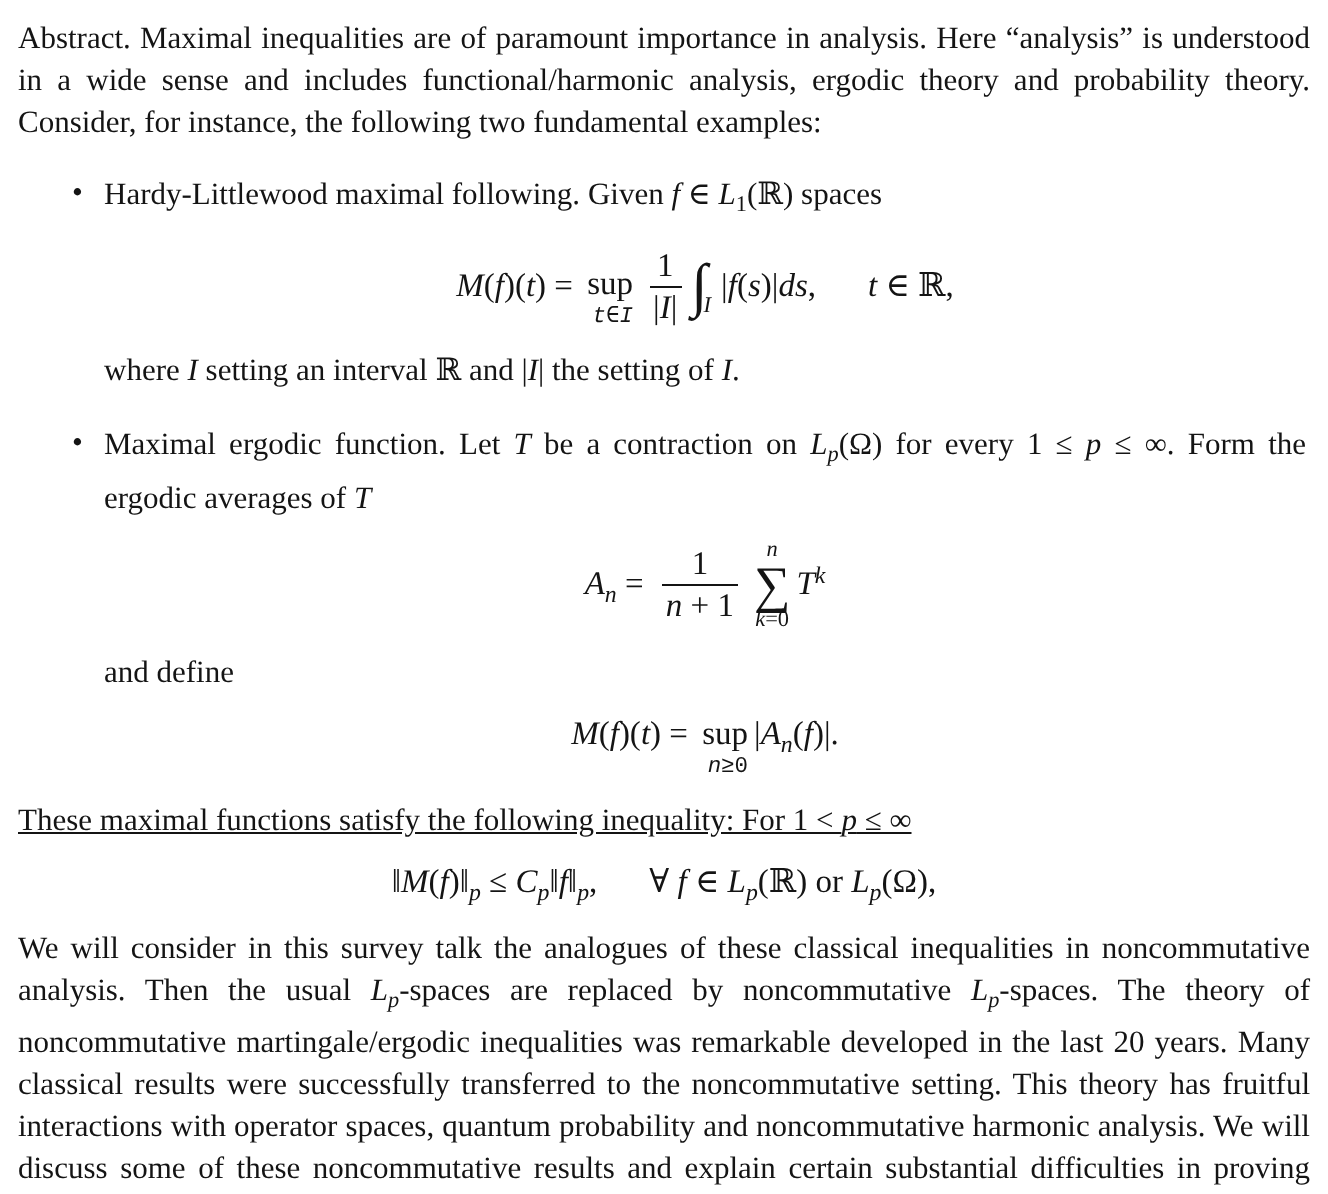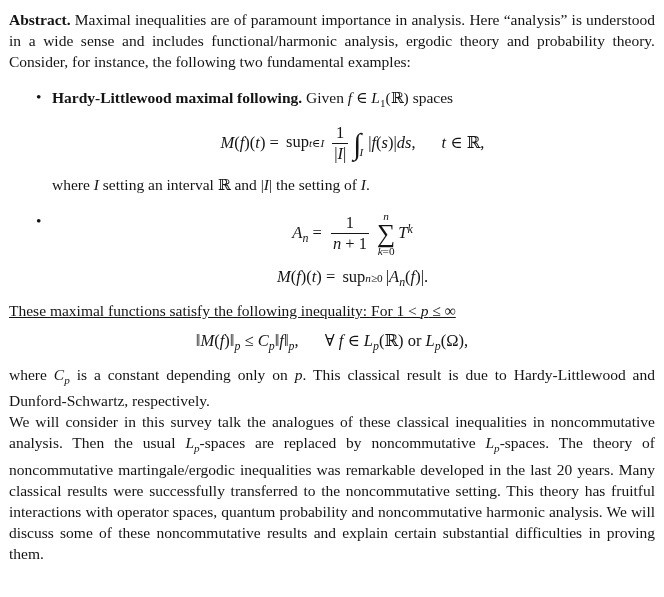--- a/index.html
+++ b/index.html
@@ -13,21 +13,21 @@
     line-height: 21px;
     overflow: hidden;
   }
   .doc { padding: 9px 9px 0 9px; }
   p.just {
     margin: 0;
     text-align: justify;
   }
   
   .it { font-style: italic; }
-  .bd { font-weight: bold; }
+  .bd { font-weight: normal; }
   .sb { font-size: 0.72em; vertical-align: -0.32em; }
   .sp { font-size: 0.72em; vertical-align: 0.45em; }
 
   
   .bullets { margin-top: 15px; padding-left: 43px; padding-right: 2px; }
   .bullet { position: relative; margin-top: 0; }
   .bullet + .bullet { margin-top: 16px; }
   .bullet .marker { position: absolute; left: -16px; top: -1px; }
 
   
@@ -35,26 +35,26 @@
     text-align: center;
     margin: 10px 0;
     font-size: 16.5px;
     line-height: 1.25;
     white-space: nowrap;
   }
   .quad { display: inline-block; width: 26px; }
 
   .limop {
     display: inline-flex;
-    flex-direction: row;
-    align-items: center;
+    flex-direction: column;
+    align-items: flex-end;
     line-height: 1;
     margin: 0 3px;
   }
-  .limop .under { font-size: 0.68em; margin-top: 3px; }
+  .limop .under { font-size: 0.68em; margin-top: 3px; font-family: Liberation Mono, monospace; }
 
   .frac {
     display: inline-flex;
     flex-direction: column;
     align-items: center;
     vertical-align: middle;
     line-height: 1.15;
     margin: 0 5px;
   }
   .frac .den { border-top: 1px solid #141414; padding: 1px 2px 0 2px; }
@@ -98,46 +98,47 @@
             <span class="num">1</span>
             <span class="den"><span>|</span><span class="it">I</span><span>|</span></span>
           </span><span class="int">∫</span><span class="intsub"><span class="it">I</span></span><span><span>|</span><span class="it">f</span><span>(</span><span class="it">s</span><span>)|</span><span class="it">ds</span><span>,</span></span><span class="quad"></span><span><span class="it">t</span><span> ∈ ℝ,</span></span>
       </div>
 
       <p class="just"><span>where </span><span class="it">I</span><span> setting an interval ℝ and |</span><span class="it">I</span><span>| the setting of </span><span class="it">I</span><span>.</span></p>
     </div>
 
     <div class="bullet">
       <span class="marker">•</span>
+      <p class="just"><span class="bd">Maximal ergodic function.</span><span> Let </span><span class="it">T</span><span> be a contraction on </span><span class="it">L</span><span class="it sb">p</span><span>(Ω) for every 1 ≤ </span><span class="it">p</span><span> ≤ ∞. Form the ergodic averages of </span><span class="it">T</span></p>
 
       <div class="formula">
         <span><span class="it">A</span><span class="it sb">n</span><span> = </span></span><span class="frac">
             <span class="num">1</span>
             <span class="den"><span class="it">n</span><span> + 1</span></span>
           </span><span class="bigop">
             <span class="over"><span class="it">n</span></span>
             <span class="main">∑</span>
             <span class="under"><span class="it">k</span><span>=0</span></span>
           </span><span><span class="it">T</span><span class="it sp">k</span></span>
       </div>
 
+      <p class="just"><span>and define</span></p>
 
       <div class="formula">
         <span><span class="it">M</span><span>(</span><span class="it">f</span><span>)(</span><span class="it">t</span><span>) = </span></span><span class="limop">
             <span class="main">sup</span>
             <span class="under"><span class="it">n</span><span>≥0</span></span>
           </span><span><span>|</span><span class="it">A</span><span class="it sb">n</span><span>(</span><span class="it">f</span><span>)|.</span></span>
       </div>
     </div>
 
   </div>
 
   <p class="just gap-lg"><span>These maximal functions satisfy the following inequality: For 1 &lt; </span><span class="it">p</span><span> ≤ ∞</span></p>
 
   <div class="formula">
     <span><span>‖</span><span class="it">M</span><span>(</span><span class="it">f</span><span>)</span><span>‖</span><span class="it sb">p</span><span> ≤ </span><span class="it">C</span><span class="it sb">p</span><span>‖</span><span class="it">f</span><span>‖</span><span class="it sb">p</span><span>,</span></span><span class="quad"></span><span><span>∀ </span><span class="it">f</span><span> ∈ </span><span class="it">L</span><span class="it sb">p</span><span>(ℝ) or </span><span class="it">L</span><span class="it sb">p</span><span>(Ω),</span></span>
   </div>
 
-  <p class="just"><span>where </span><span class="it">C</span><span class="it sb">p</span><span> is a constant depending only on </span><span class="it">p</span><span>. This classical result is due to Hardy-Littlewood and Dunford-Schwartz, respectively.</span></p>
 
   <p class="just gap-para"><span>We will consider in this survey talk the analogues of these classical inequalities in noncommutative analysis. Then the usual </span><span class="it">L</span><span class="it sb">p</span><span>-spaces are replaced by noncommutative </span><span class="it">L</span><span class="it sb">p</span><span>-spaces. The theory of noncommutative martingale/ergodic inequalities was remarkable developed in the last 20 years. Many classical results were successfully transferred to the noncommutative setting. This theory has fruitful interactions with operator spaces, quantum probability and noncommutative harmonic analysis. We will discuss some of these noncommutative results and explain certain substantial difficulties in proving them.</span></p>
 
 </div>
 
 </body></html>

